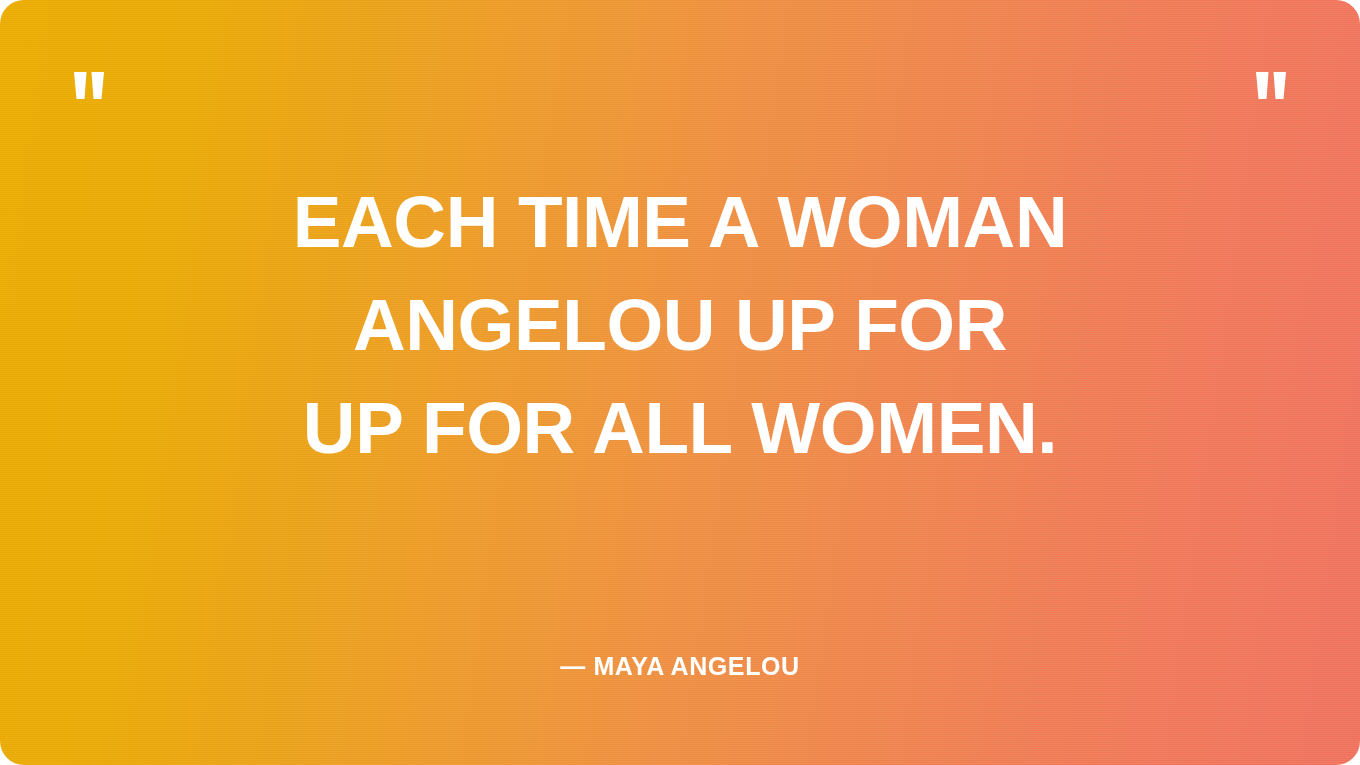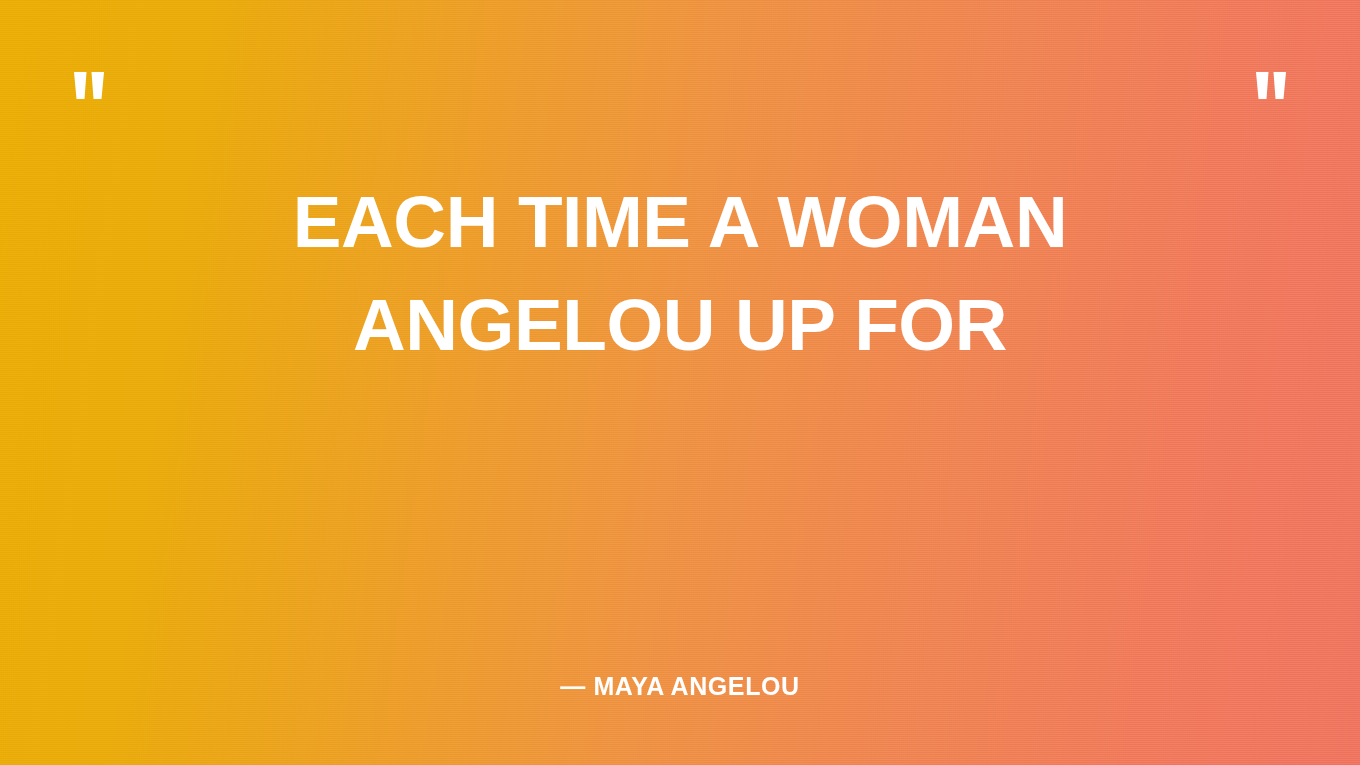--- a/index.html
+++ b/index.html
@@ -8,20 +8,21 @@
     padding: 0;
     background: #ffffff;
   }
 
   .canvas {
     position: relative;
     width: 1360px;
     height: 765px;
     overflow: hidden;
     font-family: "Liberation Sans", sans-serif;
+    border-radius: 24px;
     -webkit-font-smoothing: antialiased;
   }
 
   
   .bg-gradient {
     position: absolute;
     inset: 0;
     background: linear-gradient(
         98deg,
         #EBAE08 0%,
@@ -90,21 +91,20 @@
     position: absolute;
     left: 0;
     right: 0;
     top: 652px;
     text-align: center;
     color: #ffffff;
     font-size: 25px;
     font-weight: bold;
     letter-spacing: 0.6px;
     white-space: nowrap;
-    margin-top: 20px;
   }
 </style>
 </head>
 <body>
 
 <div class="canvas">
 
   <div class="bg-gradient"></div>
   <div class="bg-noise"></div>
 
@@ -114,17 +114,18 @@
   </svg>
 
   <svg class="quote-mark right" viewBox="0 0 30 27" aria-hidden="true">
     <polygon points="0,0 12.5,0 10.5,27 2.5,27" fill="#ffffff"></polygon>
     <polygon points="17.5,0 30,0 27.5,27 19.5,27" fill="#ffffff"></polygon>
   </svg>
 
   <div class="quote-body">
     <span class="quote-line">EACH TIME A WOMAN</span>
     <span class="quote-line">ANGELOU UP FOR</span>
+    <span class="quote-line">UP FOR ALL WOMEN.</span>
   </div>
 
   <div class="attribution">— MAYA ANGELOU</div>
 
 </div>
 
 </body></html>

